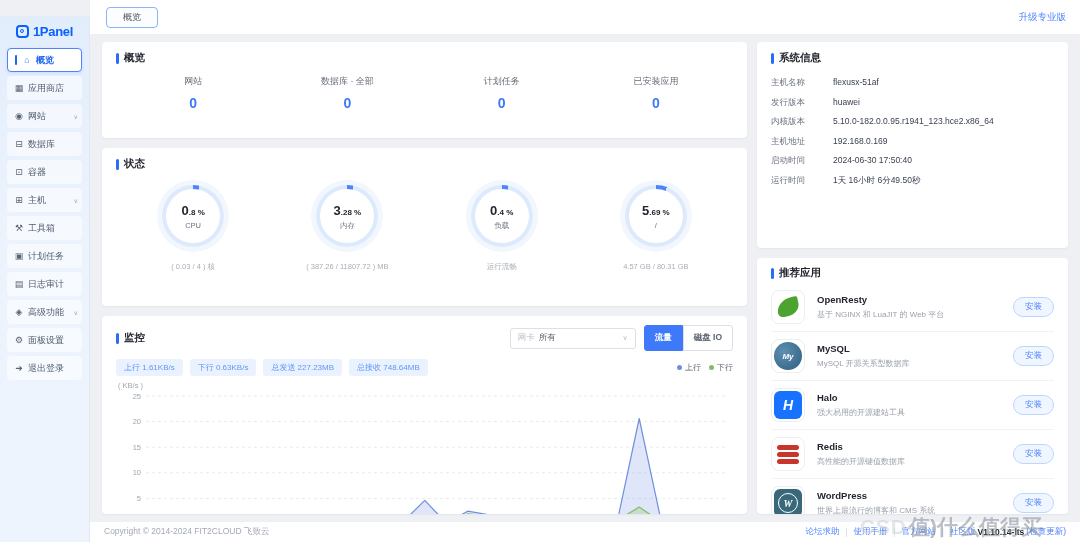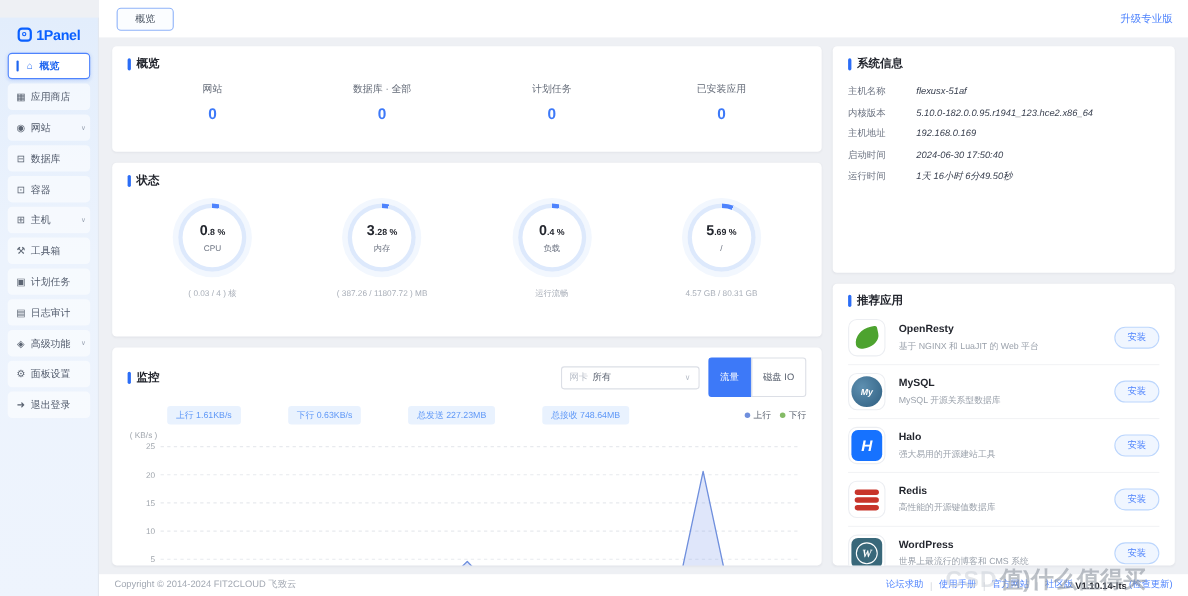--- a/index.html
+++ b/index.html
@@ -65,36 +65,36 @@
 
   
   .mon-head{display:flex;align-items:center;justify-content:space-between;}
   .mon-controls{display:flex;align-items:center;gap:8px;}
   .mon-select{width:126px;height:21px;border:1px solid #dcdfe6;border-radius:3px;background:#fff;
     display:flex;align-items:center;font-size:8.5px;padding:0 7px;cursor:pointer;}
   .sel-prefix{color:#b9bfc9;margin-right:4px;}
   .sel-value{color:#5a6270;}
   .sel-chev{margin-left:auto;color:#b9bfc9;font-size:7px;}
   .btn-group{display:flex;}
-  .seg-btn{height:36px;font-size:8.5px;display:flex;align-items:center;justify-content:center;
-    padding:0 10px;cursor:pointer;border:1px solid #dcdfe6;background:#fff;color:#5a6270;}
+  .seg-btn{height:26px;font-size:8.5px;display:flex;align-items:center;justify-content:center;
+    padding:0 10px;cursor:pointer;border:1px solid #dcdfe6;background:#fff;color:#5a6270;font-weight:bold;}
   .seg-btn:first-child{border-radius:3px 0 0 3px;}
   .seg-btn:last-child{border-radius:0 3px 3px 0;}
   .seg-btn.active{background:#3d79f8;border-color:#3d79f8;color:#fff;}
   .tag-row{display:flex;align-items:center;margin-top:8px;}
-  .tag{background:#e9f2fe;color:#5f98f7;font-size:8px;border-radius:3px;padding:3px 8px;margin-right:7px;margin-left:36px;}
+  .tag{background:#e9f2fe;color:#5f98f7;font-size:8px;border-radius:3px;padding:3px 8px;margin-right:7px;}
   .legend{margin-left:auto;display:flex;gap:8px;font-size:8px;color:#5a6270;align-items:center;}
   .legend .dot{display:inline-block;width:5px;height:5px;border-radius:50%;margin-right:3px;}
   .chart-wrap{margin-top:4px;}
 
   
   .si-rows{margin-top:8px;}
   .si-row{display:flex;font-size:8.5px;line-height:19.5px;}
   .si-label{width:62px;color:#6b7280;flex:0 0 auto;}
-  .si-value{color:#3a4150;word-break:break-all;line-height:19.5px;font-style:italic;}
+  .si-value{color:#3a4150;word-break:break-all;line-height:19.5px;}
 
   
   .app-row{display:flex;align-items:center;padding:7px 0;}
   .app-row + .app-row{border-top:1px solid #f2f3f5;}
   .app-logo{width:34px;height:34px;border:1px solid #eceef2;border-radius:8px;background:#fff;
     display:flex;align-items:center;justify-content:center;flex:0 0 auto;overflow:hidden;}
   .app-texts{margin-left:12px;min-width:0;}
   .app-name{font-size:9.5px;font-weight:bold;color:#23262e;}
   .app-desc{font-size:8px;color:#9aa1ab;margin-top:4px;white-space:nowrap;overflow:hidden;text-overflow:ellipsis;}
   .install-btn{margin-left:auto;flex:0 0 auto;font-size:8.5px;color:#4e83fd;background:#f0f6ff;
@@ -326,20 +326,24 @@
       <div class="card-title">
         <span class="tbar"></span>
         <span>系统信息</span>
       </div>
       <div class="si-rows">
           <div class="si-row">
             <div class="si-label">主机名称</div>
             <div class="si-value">flexusx-51af</div>
           </div>
           <div class="si-row">
+            <div class="si-label">发行版本</div>
+            <div class="si-value">huawei</div>
+          </div>
+          <div class="si-row">
             <div class="si-label">内核版本</div>
             <div class="si-value">5.10.0-182.0.0.95.r1941_123.hce2.x86_64</div>
           </div>
           <div class="si-row">
             <div class="si-label">主机地址</div>
             <div class="si-value">192.168.0.169</div>
           </div>
           <div class="si-row">
             <div class="si-label">启动时间</div>
             <div class="si-value">2024-06-30 17:50:40</div>

